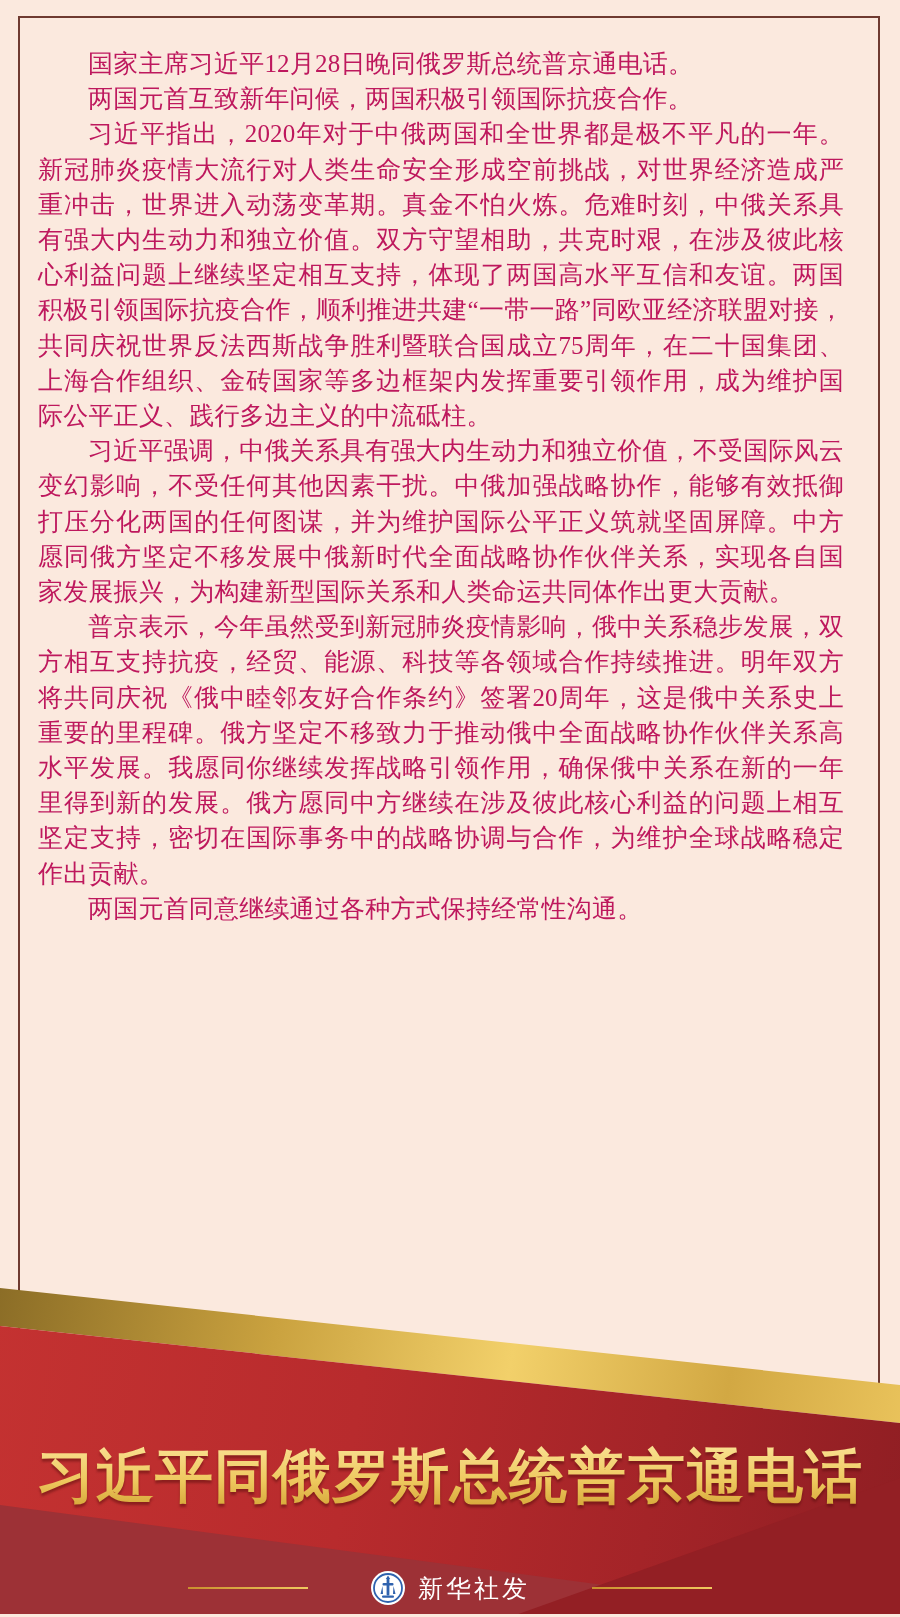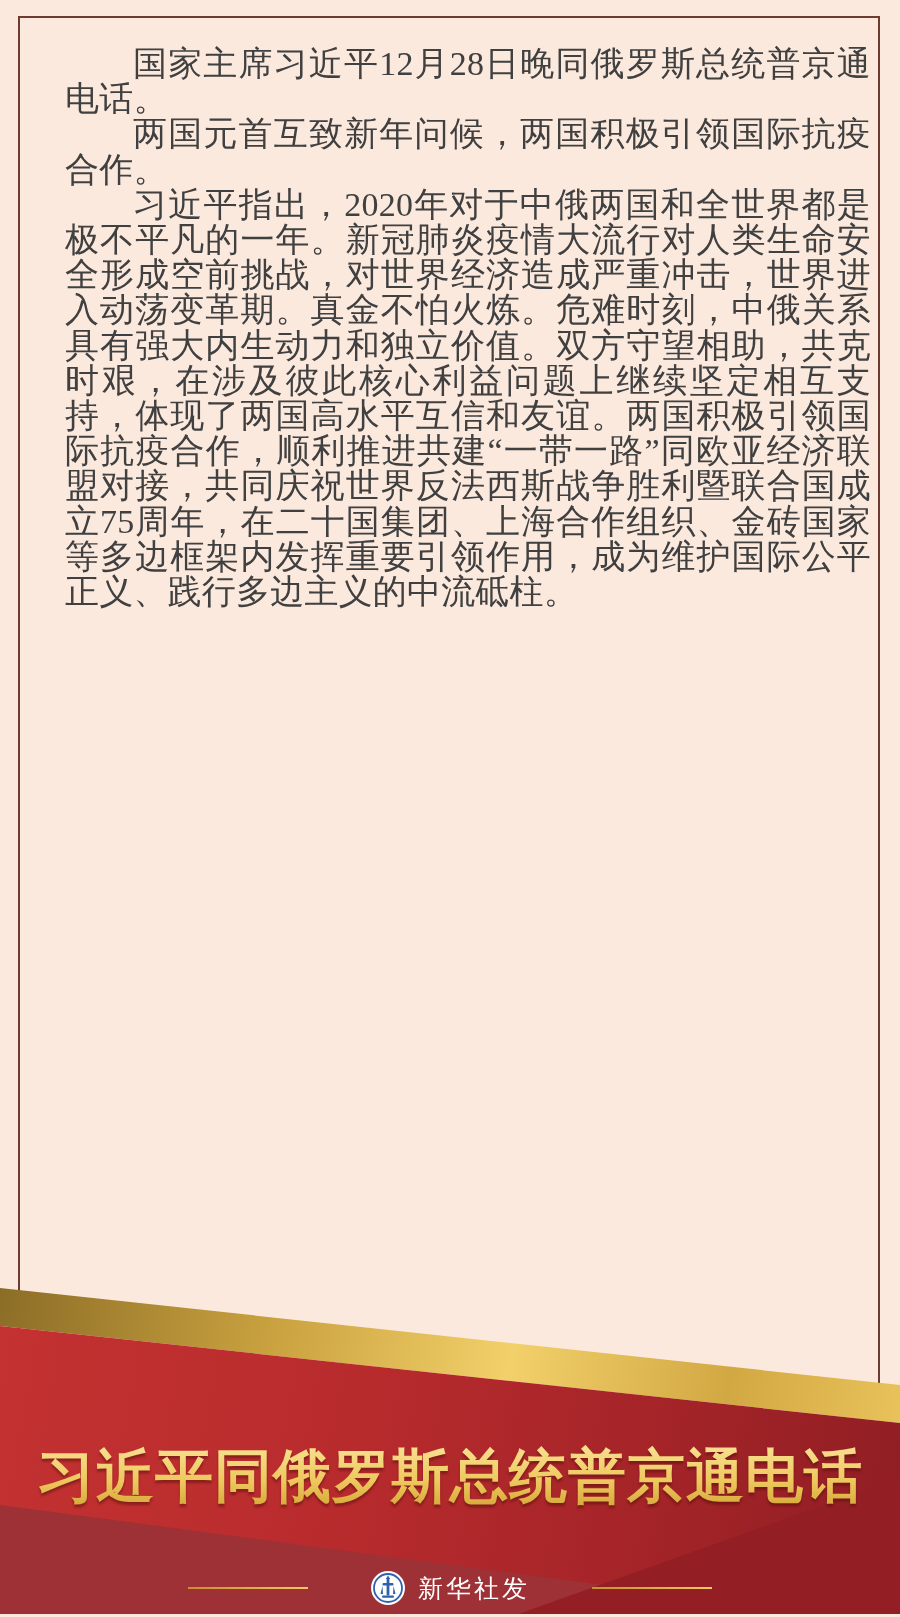--- a/index.html
+++ b/index.html
@@ -5,22 +5,22 @@
   html,body{margin:0;padding:0;}
   body{width:900px;height:1617px;position:relative;overflow:hidden;
        font-family:"Liberation Serif","DejaVu Serif",serif;
        background:#fbe9de;}
   .poster{position:absolute;inset:0;}
   
   .frame{position:absolute;left:18px;top:16px;width:862px;height:1380px;
          border-left:2px solid #6f3a30;border-right:2px solid #6f3a30;border-top:2px solid #6f3a30;
          box-sizing:border-box;pointer-events:none;}
   
-  .article{position:absolute;left:65px;top:46px;width:806px;
-           color:#404040;font-size:34px;line-height:35.2px;letter-spacing:0.2px;
+  .article{position:absolute;left:38px;top:46px;width:806px;
+           color:#be185d;font-size:25px;line-height:35.2px;letter-spacing:0.2px;
            text-align:justify;}
   .article p{margin:0;text-indent:2em;}
   
   .banner{position:absolute;left:0;top:1250px;width:900px;height:367px;}
   .gold-band{position:absolute;inset:0;
      background:linear-gradient(100deg,#8a6c26 0%,#caa23f 30%,#f2d06a 55%,#d2a843 78%,#edc75f 100%);
      clip-path:polygon(0 38px,900px 135px,900px 173px,0 76px);}
   .red-main{position:absolute;inset:0;
      background:linear-gradient(100deg,#c43231 0%,#b82b2d 40%,#a42428 72%,#8f1e23 100%);
      clip-path:polygon(0 76px,900px 173px,900px 367px,0 367px);}
@@ -48,20 +48,23 @@
 <body>
 
 <div class="poster">
 
   <div class="frame"></div>
 
   <div class="article">
     <p>国家主席习近平12月28日晚同俄罗斯总统普京通电话。</p>
     <p>两国元首互致新年问候，两国积极引领国际抗疫合作。</p>
     <p>习近平指出，2020年对于中俄两国和全世界都是极不平凡的一年。新冠肺炎疫情大流行对人类生命安全形成空前挑战，对世界经济造成严重冲击，世界进入动荡变革期。真金不怕火炼。危难时刻，中俄关系具有强大内生动力和独立价值。双方守望相助，共克时艰，在涉及彼此核心利益问题上继续坚定相互支持，体现了两国高水平互信和友谊。两国积极引领国际抗疫合作，顺利推进共建“一带一路”同欧亚经济联盟对接，共同庆祝世界反法西斯战争胜利暨联合国成立75周年，在二十国集团、上海合作组织、金砖国家等多边框架内发挥重要引领作用，成为维护国际公平正义、践行多边主义的中流砥柱。</p>
+    <p>习近平强调，中俄关系具有强大内生动力和独立价值，不受国际风云变幻影响，不受任何其他因素干扰。中俄加强战略协作，能够有效抵御打压分化两国的任何图谋，并为维护国际公平正义筑就坚固屏障。中方愿同俄方坚定不移发展中俄新时代全面战略协作伙伴关系，实现各自国家发展振兴，为构建新型国际关系和人类命运共同体作出更大贡献。</p>
+    <p>普京表示，今年虽然受到新冠肺炎疫情影响，俄中关系稳步发展，双方相互支持抗疫，经贸、能源、科技等各领域合作持续推进。明年双方将共同庆祝《俄中睦邻友好合作条约》签署20周年，这是俄中关系史上重要的里程碑。俄方坚定不移致力于推动俄中全面战略协作伙伴关系高水平发展。我愿同你继续发挥战略引领作用，确保俄中关系在新的一年里得到新的发展。俄方愿同中方继续在涉及彼此核心利益的问题上相互坚定支持，密切在国际事务中的战略协调与合作，为维护全球战略稳定作出贡献。</p>
+    <p>两国元首同意继续通过各种方式保持经常性沟通。</p>
   </div>
 
   <div class="banner">
     <div class="gold-band"></div>
     <div class="red-main"></div>
     <div class="red-left-tri"></div>
     <div class="red-right-tri"></div>
 
     <h1 class="banner-title">习近平同俄罗斯总统普京通电话</h1>
 

